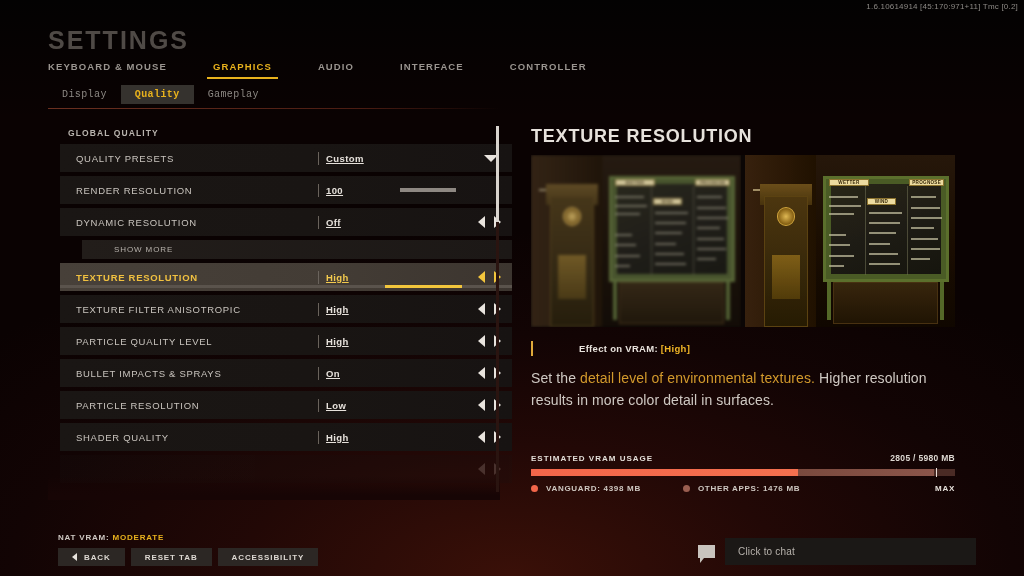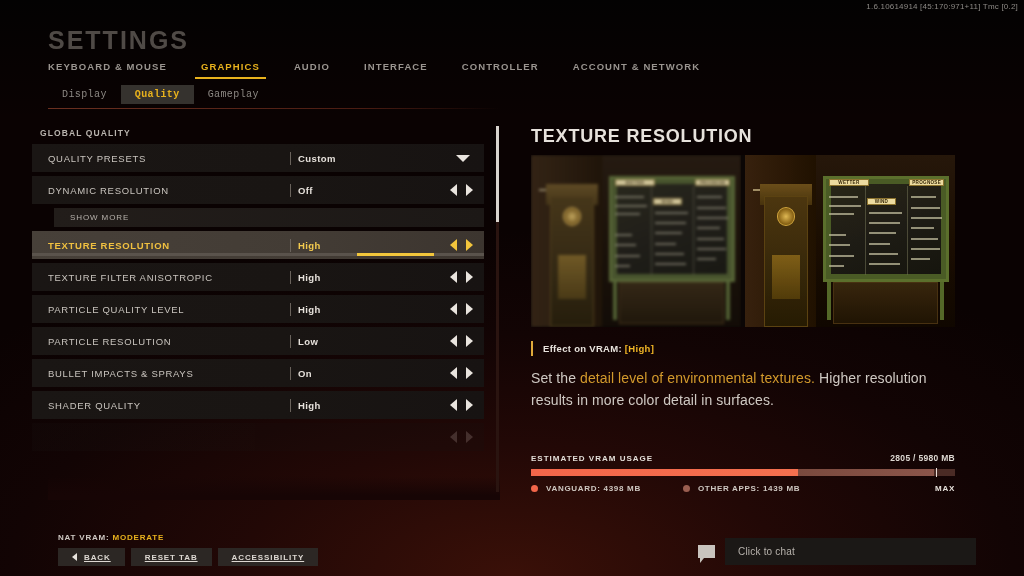--- a/index.html
+++ b/index.html
@@ -32,21 +32,21 @@
 
   
   #page-title{
     position:absolute; left:48px; top:26px;
     font-size:25px; font-weight:bold; letter-spacing:2px;
     color:#4f4a46;
     font-family:"Liberation Sans", sans-serif;
   }
   #main-tabs{
     position:absolute; left:48px; top:57px;
-    display:flex; align-items:center; gap:0;
+    display:flex; align-items:center; gap:12px;
   }
   .main-tab{
     font-size:9.5px; font-weight:bold; letter-spacing:1.1px;
     color:#9a9590; padding:4px 0 7px 0; margin-right:34px;
     position:relative; white-space:nowrap; cursor:pointer;
   }
   .main-tab.active{ color:#e8b21d; }
   .main-tab.active::after{
     content:""; position:absolute; left:-6px; right:-6px; bottom:0;
     height:2px; background:#e8b21d;
@@ -61,21 +61,21 @@
     color:#8d8984; padding:4px 14px; cursor:pointer; white-space:nowrap;font-family:Liberation Mono, monospace;
   }
   .sub-tab.active{ color:#e8b21d; font-weight:bold; background:#35322e; }
   #sub-tabs-underline{
     position:absolute; left:48px; top:108px; width:452px; height:1px;
     background:linear-gradient(90deg,#6b3020 0%,#4a1c12 70%,rgba(40,12,8,0) 100%);
   }
 
   
   #settings-panel{
-    position:absolute; left:32px; top:124px; width:452px; height:372px;
+    position:absolute; left:60px; top:124px; width:452px; height:372px;
     overflow:hidden;
   }
   .group-header{
     font-size:8.5px; font-weight:bold; letter-spacing:1.1px;
     color:#b9b4ae; padding:4px 0 6px 8px;
   }
   .setting-row{
     position:relative; height:28px; margin-bottom:4px;
     background:linear-gradient(90deg,#1a1614 0%,#191513 55%,#171312 100%);
     display:flex; align-items:center; cursor:pointer;
@@ -91,20 +91,21 @@
   .setting-value-wrap{
     position:absolute; left:258px; top:0; bottom:0;
     display:flex; align-items:center;
   }
   .value-divider{
     width:1px; height:13px; background:#6a635c; margin-right:7px;
   }
   .setting-value{
     font-size:9.5px; font-weight:bold; letter-spacing:.4px; color:#e6e1db;
     white-space:nowrap;
+    text-decoration:underline;
   }
   .setting-row.selected .setting-value{ color:#f3ca4e; }
   .arrows{
     position:absolute; right:11px; top:0; bottom:0;
     display:flex; align-items:center; gap:9px;
   }
   .arrow{ width:0;height:0; }
   .arrow.left{
     border-top:6px solid transparent; border-bottom:6px solid transparent;
     border-right:7px solid #e9e4de;
@@ -136,21 +137,21 @@
   .mini-bar{
     position:absolute; left:340px; top:12px; width:56px; height:4px;
     background:#8e8882;
   }
   .show-more-row{
     height:19px; margin:2px 0 4px 22px; width:430px;
     background:linear-gradient(90deg,#221d1a 0%,#1c1816 100%);
     display:flex; align-items:center; cursor:pointer;
   }
   .show-more-label{
-    font-size:8px; letter-spacing:.9px; color:#b6b1ab; padding-left:16px;
+    font-size:8px; letter-spacing:.9px; color:#b6b1ab; padding-left:32px;
   }
   .faded-row{ opacity:.18; }
   #list-bottom-fade{
     position:absolute; left:48px; top:476px; width:452px; height:24px;
     background:linear-gradient(180deg,rgba(20,5,5,0) 0%,#170505 80%,#170505 100%);
     pointer-events:none;
   }
   
   #list-scroll-track{
     position:absolute; left:496px; top:126px; width:3px; height:366px;
@@ -245,21 +246,21 @@
   .preview-half.sharp .sign{ font-size:4.6px; }
 
   #vram-effect{
     position:absolute; left:531px; top:341px;
     display:flex; align-items:center;
   }
   #vram-effect .accent-bar{
     width:2px; height:15px; background:#e0a93a; margin-right:10px;
   }
   #vram-effect .txt{
-    font-size:9.5px; font-weight:bold; letter-spacing:.3px; color:#e8e3dd;
+    font-size:9.5px; font-weight:bold; letter-spacing:.3px; color:#e8e3dd;margin-left:36px;
   }
   #vram-effect .txt .val{ color:#f0b526; }
 
   #detail-desc{
     position:absolute; left:531px; top:367px; width:424px;
     font-size:14px; line-height:22px; color:#cfc9c3; letter-spacing:.1px;
   }
   #detail-desc .hl{ color:#d39a2c; }
 
   
@@ -314,21 +315,21 @@
   }
   #nat-type .val{ color:#e8b21d; }
   #bottom-buttons{
     position:absolute; left:58px; top:548px; display:flex; gap:6px;
   }
   .bbtn{
     height:18px; padding:0 14px; display:flex; align-items:center; gap:7px;
     background:#2c2724; cursor:pointer;
   }
   .bbtn .lbl{
-    font-size:8px; font-weight:bold; letter-spacing:.9px; color:#ddd8d2;text-decoration:underline;
+    font-size:8px; font-weight:bold; letter-spacing:.9px; color:#ddd8d2;
   }
   .bbtn .back-tri{
     width:0;height:0;
     border-top:4px solid transparent; border-bottom:4px solid transparent;
     border-right:5px solid #e8e3dd;
   }
   
   #chat-bar{
     position:absolute; left:698px; top:541px; width:278px; height:21px;
     display:flex; align-items:center;
@@ -359,21 +360,20 @@
 <div id="version">1.6.10614914 [45:170:971+11] Tmc [0.2]</div>
 
 <div id="page-title">SETTINGS</div>
 
 <div id="main-tabs">
   <div class="main-tab">KEYBOARD &amp; MOUSE</div>
   <div class="main-tab active">GRAPHICS</div>
   <div class="main-tab">AUDIO</div>
   <div class="main-tab">INTERFACE</div>
   <div class="main-tab">CONTROLLER</div>
-  <div class="main-tab">ACCOUNT &amp; NETWORK</div>
 </div>
 
 <div id="sub-tabs">
   <div class="sub-tab">Display</div>
   <div class="sub-tab active">Quality</div>
   <div class="sub-tab">Gameplay</div>
 </div>
 <div id="sub-tabs-underline"></div>
 
 <div id="settings-panel">
@@ -382,20 +382,28 @@
 
   <div class="setting-row">
     <div class="setting-label">QUALITY PRESETS</div>
     <div class="setting-value-wrap">
       <div class="value-divider"></div>
       <div class="setting-value">Custom</div>
     </div>
     <div class="dropdown-caret"></div>
   </div>
 
+  <div class="setting-row">
+    <div class="setting-label">RENDER RESOLUTION</div>
+    <div class="setting-value-wrap">
+      <div class="value-divider"></div>
+      <div class="setting-value">100</div>
+    </div>
+    <div class="mini-bar"></div>
+  </div>
 
   <div class="setting-row">
     <div class="setting-label">DYNAMIC RESOLUTION</div>
     <div class="setting-value-wrap">
       <div class="value-divider"></div>
       <div class="setting-value">Off</div>
     </div>
     <div class="arrows">
       <div class="arrow left"></div>
       <div class="arrow right"></div>
@@ -441,36 +449,36 @@
       <div class="value-divider"></div>
       <div class="setting-value">High</div>
     </div>
     <div class="arrows">
       <div class="arrow left"></div>
       <div class="arrow right"></div>
     </div>
   </div>
 
   <div class="setting-row">
+    <div class="setting-label">BULLET IMPACTS &amp; SPRAYS</div>
+    <div class="setting-value-wrap">
+      <div class="value-divider"></div>
+      <div class="setting-value">On</div>
+    </div>
+    <div class="arrows">
+      <div class="arrow left"></div>
+      <div class="arrow right"></div>
+    </div>
+  </div>
+
+  <div class="setting-row">
     <div class="setting-label">PARTICLE RESOLUTION</div>
     <div class="setting-value-wrap">
       <div class="value-divider"></div>
       <div class="setting-value">Low</div>
-    </div>
-    <div class="arrows">
-      <div class="arrow left"></div>
-      <div class="arrow right"></div>
-    </div>
-  </div>
-
-  <div class="setting-row">
-    <div class="setting-label">BULLET IMPACTS &amp; SPRAYS</div>
-    <div class="setting-value-wrap">
-      <div class="value-divider"></div>
-      <div class="setting-value">On</div>
     </div>
     <div class="arrows">
       <div class="arrow left"></div>
       <div class="arrow right"></div>
     </div>
   </div>
 
   <div class="setting-row">
     <div class="setting-label">SHADER QUALITY</div>
     <div class="setting-value-wrap">
@@ -600,21 +608,21 @@
     <div id="vram-seg-other"></div>
     <div id="vram-max-tick"></div>
   </div>
   <div id="vram-legend">
     <div class="legend-item">
       <div class="legend-dot app"></div>
       <div class="legend-text">VANGUARD: 4398 MB</div>
     </div>
     <div class="legend-item">
       <div class="legend-dot other"></div>
-      <div class="legend-text">OTHER APPS: 1439 MB</div>
+      <div class="legend-text">OTHER APPS: 1476 MB</div>
     </div>
     <div id="vram-max-label">MAX</div>
   </div>
 </div>
 
 <div id="nat-type"><span>NAT VRAM: </span><span class="val">MODERATE</span></div>
 
 <div id="bottom-buttons">
   <div class="bbtn">
     <div class="back-tri"></div>

